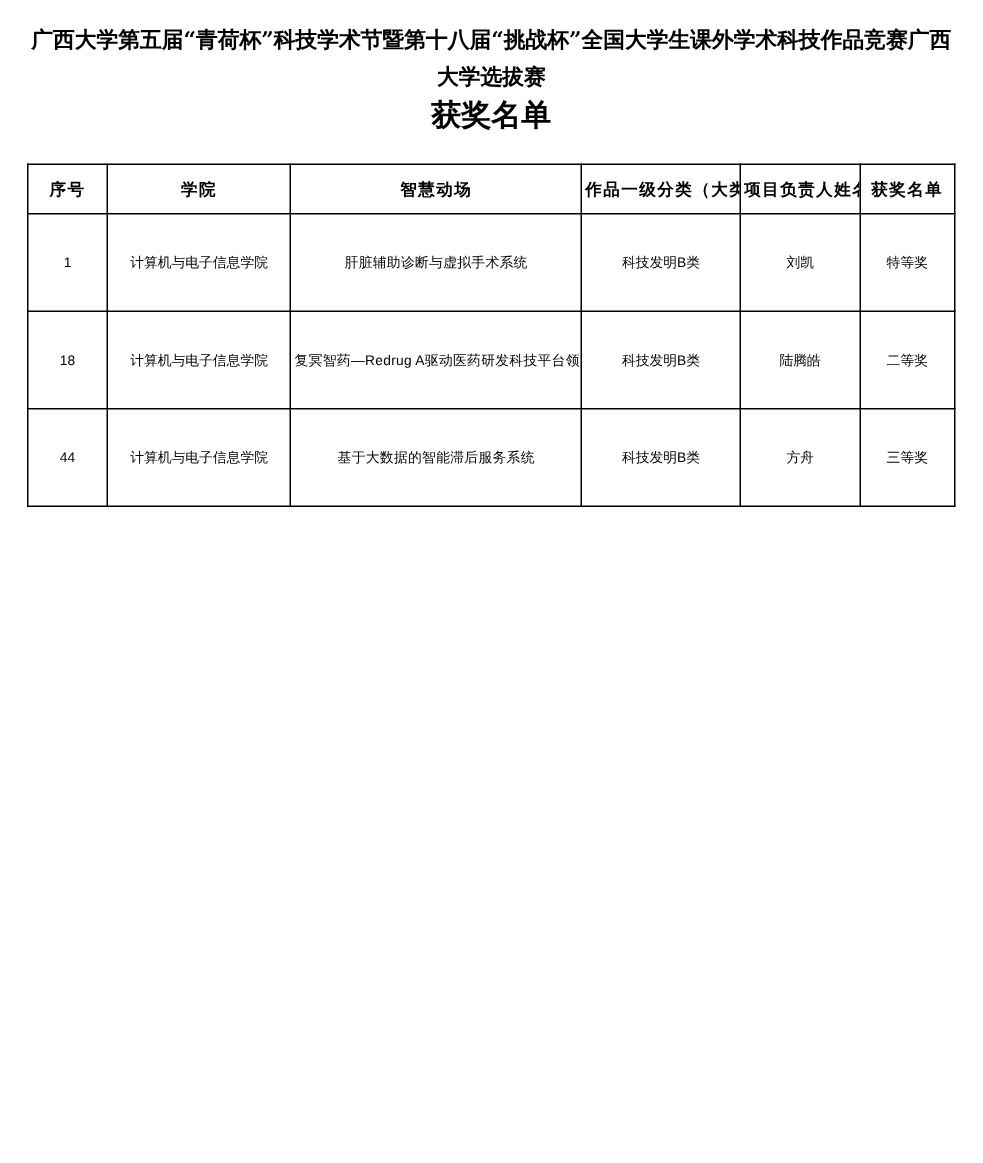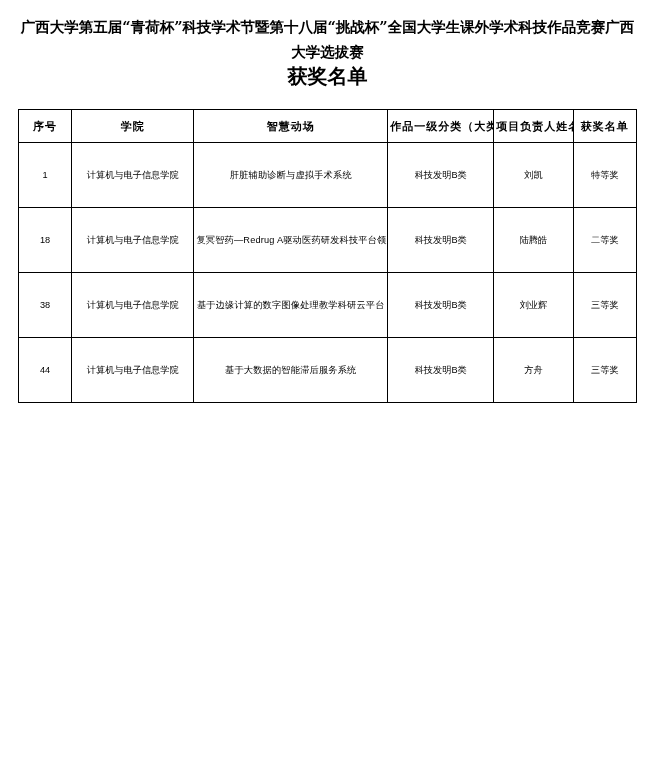--- a/index.html
+++ b/index.html
@@ -118,28 +118,20 @@
       </tr>
       <tr>
         <td>18</td>
         <td>计算机与电子信息学院</td>
         <td class="cell-work">复冥智药—Redrug A驱动医药研发科技平台领跑者</td>
         <td>科技发明B类</td>
         <td>陆腾皓</td>
         <td>二等奖</td>
       </tr>
       <tr>
-        <td>38</td>
-        <td>计算机与电子信息学院</td>
-        <td class="cell-work">基于边缘计算的数字图像处理教学科研云平台</td>
-        <td>科技发明B类</td>
-        <td>刘业辉</td>
-        <td>三等奖</td>
-      </tr>
-      <tr>
         <td>44</td>
         <td>计算机与电子信息学院</td>
         <td class="cell-work">基于大数据的智能滞后服务系统</td>
         <td>科技发明B类</td>
         <td>方舟</td>
         <td>三等奖</td>
       </tr>
     </tbody>
   </table>
 

